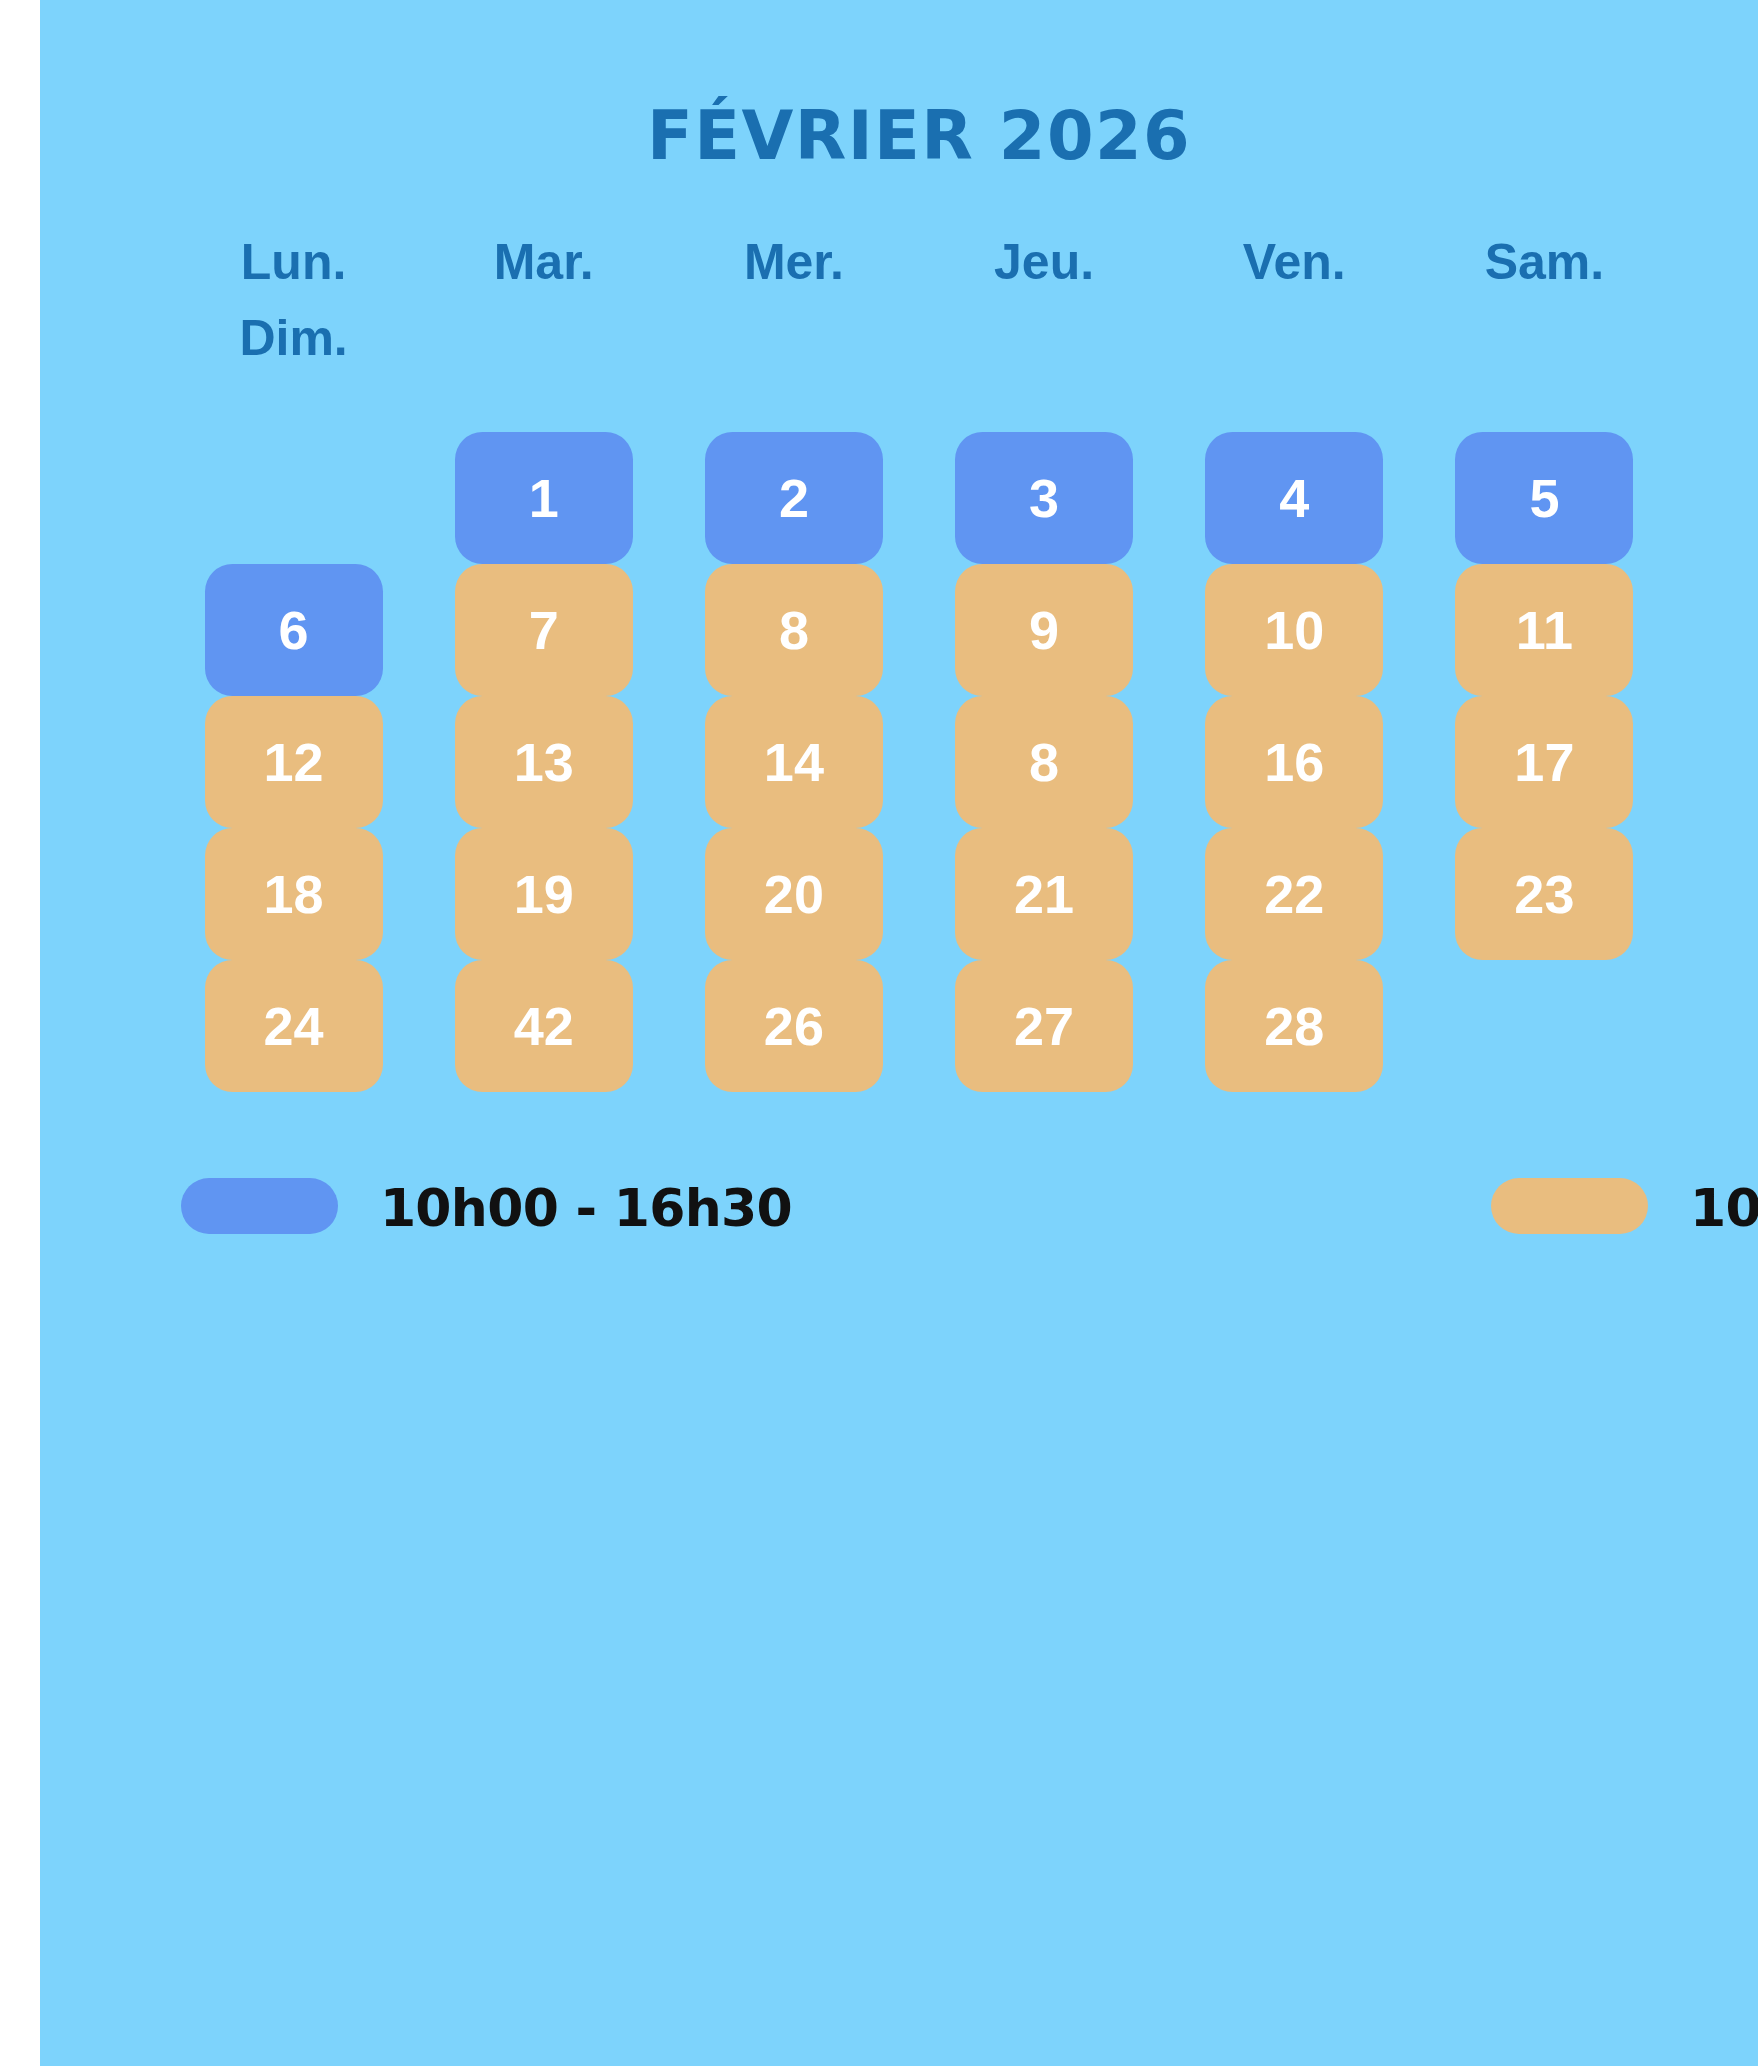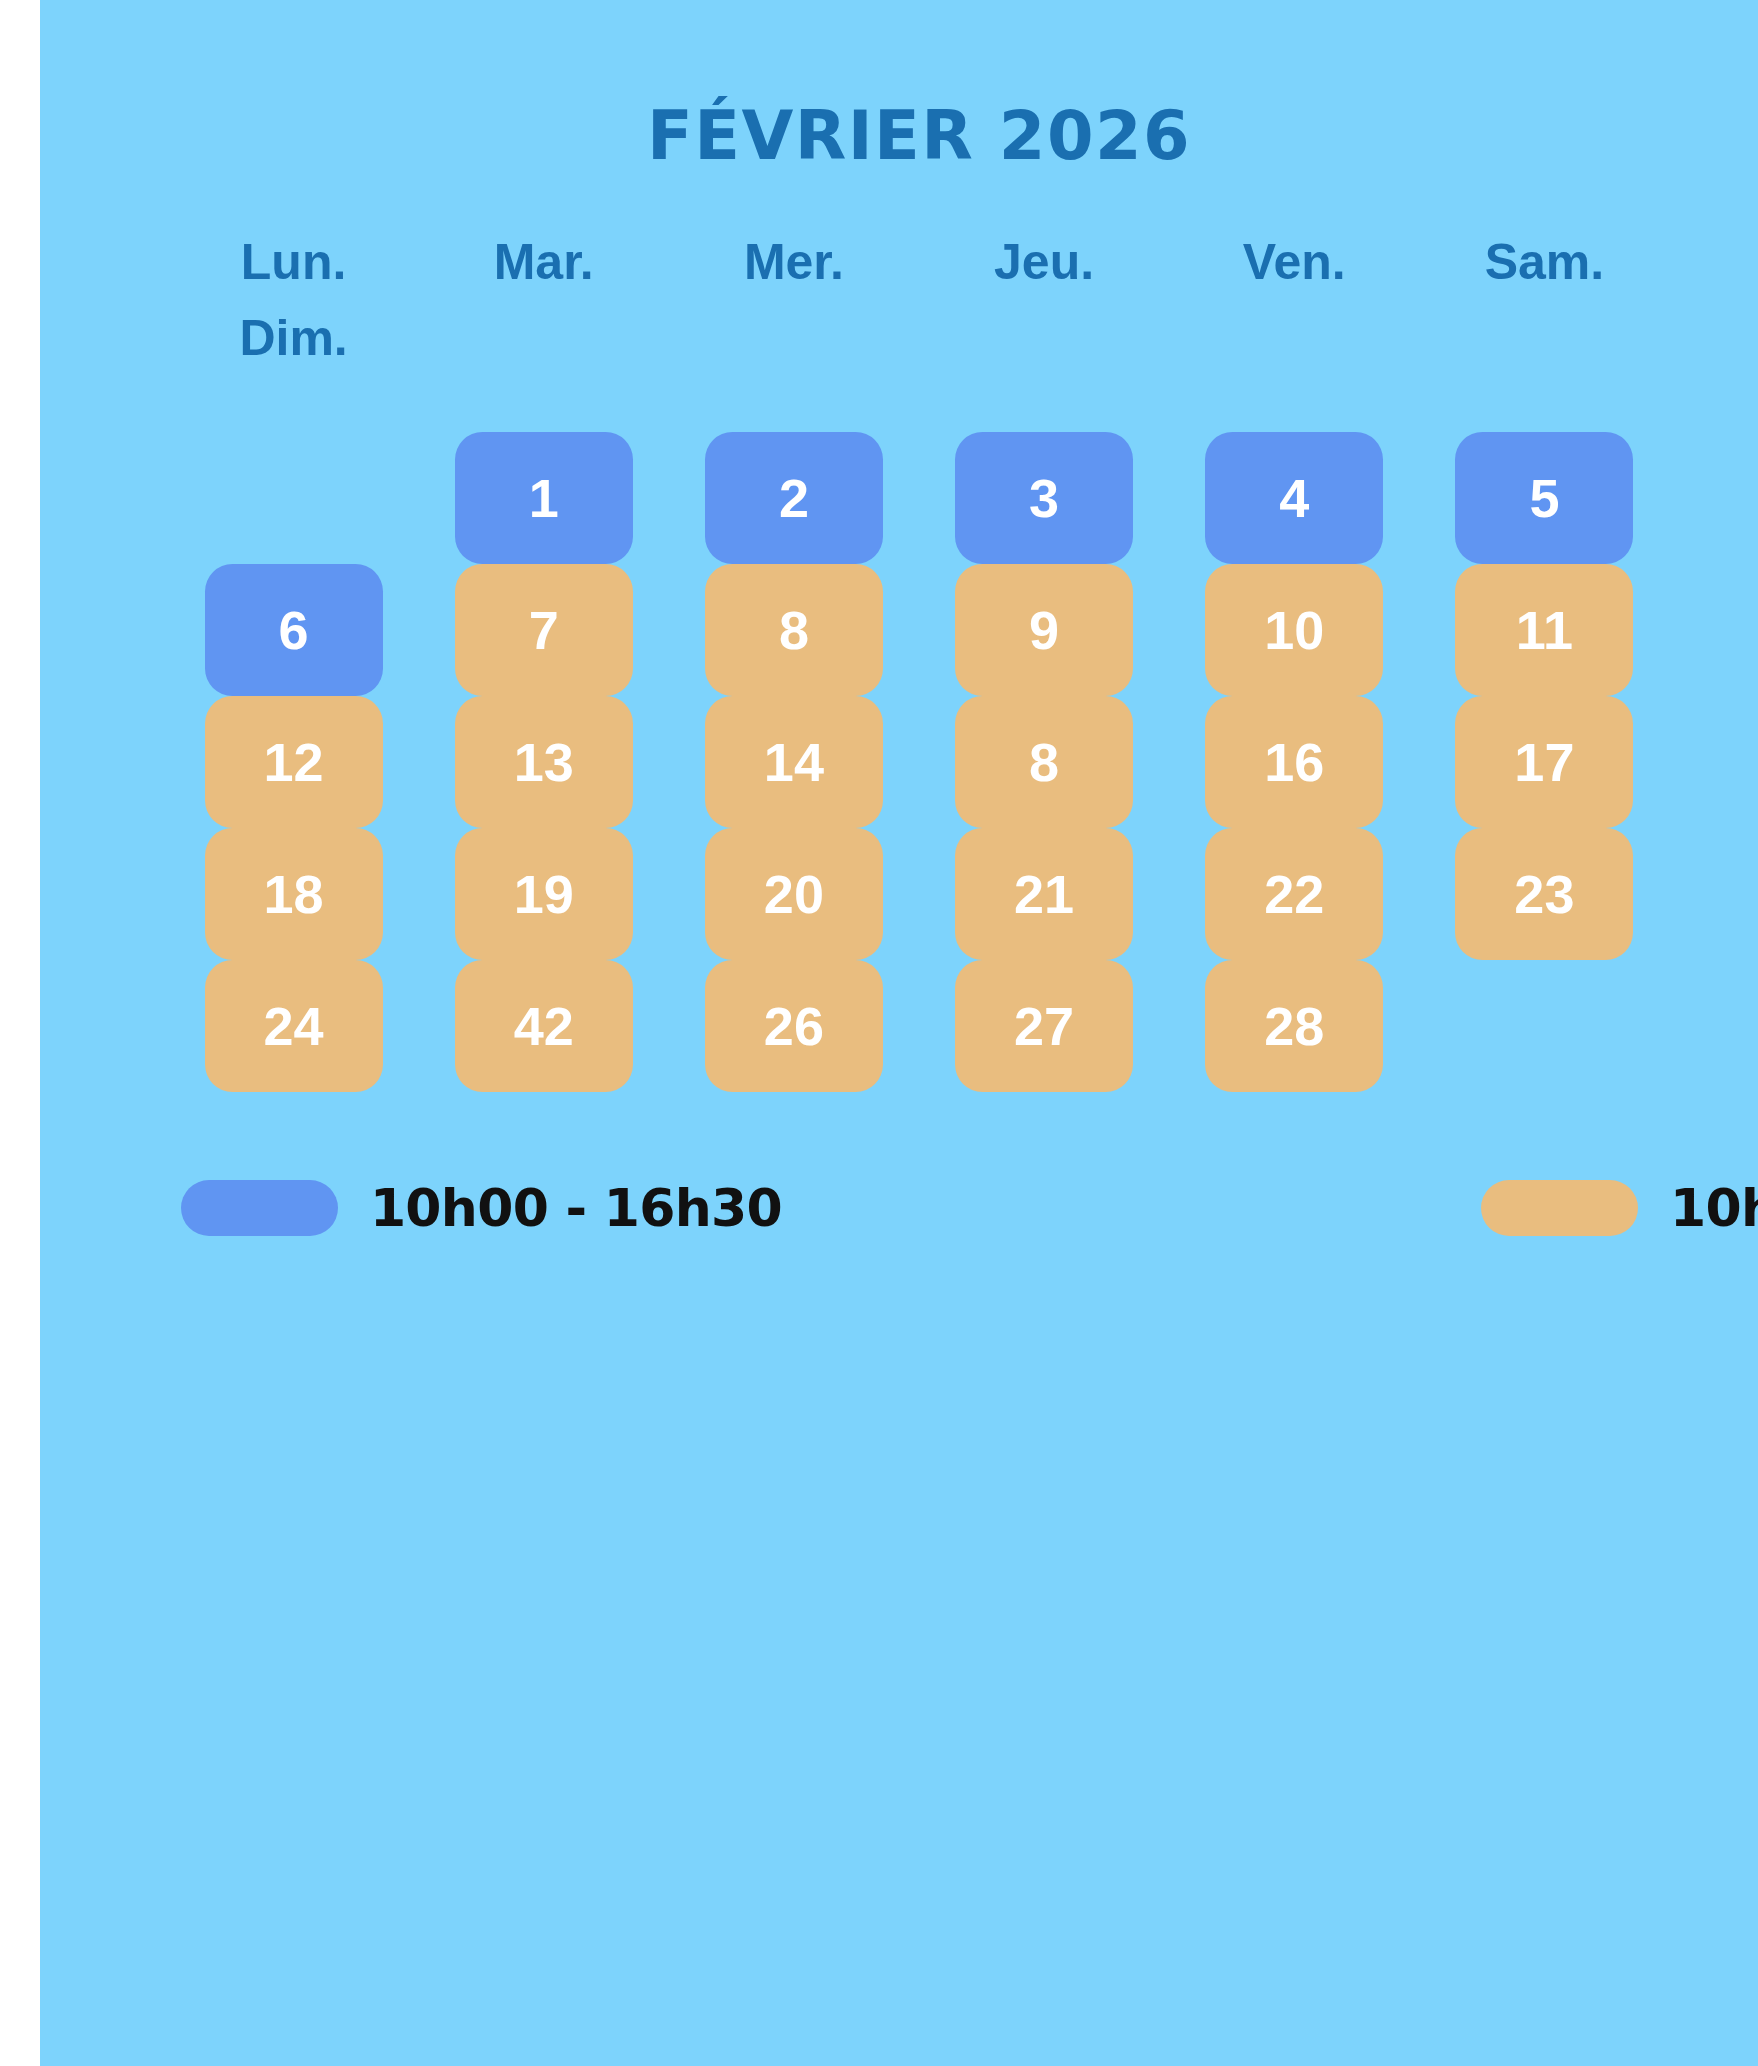--- a/index.html
+++ b/index.html
@@ -90,21 +90,22 @@
   .legend {
     margin: 0 auto;
     margin-top: 86px;
     width: 1501px;
     display: flex;
     align-items: center;
   }
 
   .legend-item {
     display: flex;
-    align-items: center;
+    align-items: flex-start;
+    gap: 10px;
   }
 
   .legend-item.first { margin-left: 12.4px; }
   .legend-item.second { margin-left: 699px; }
 
   .swatch {
     width: 157px;
     height: 56px;
     border-radius: 28px;
     flex: none;

